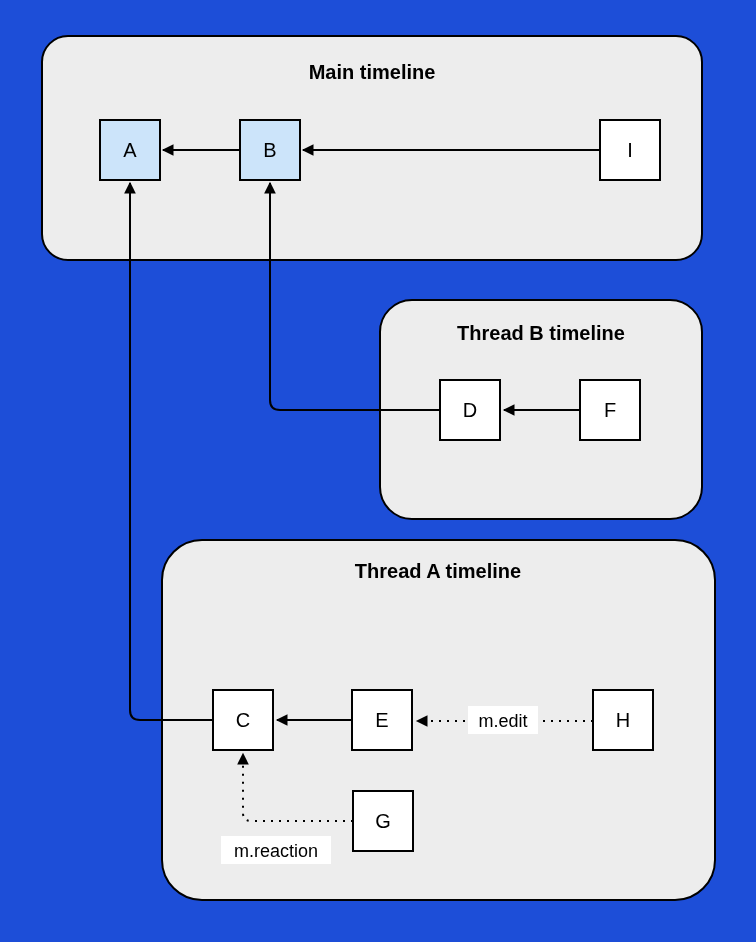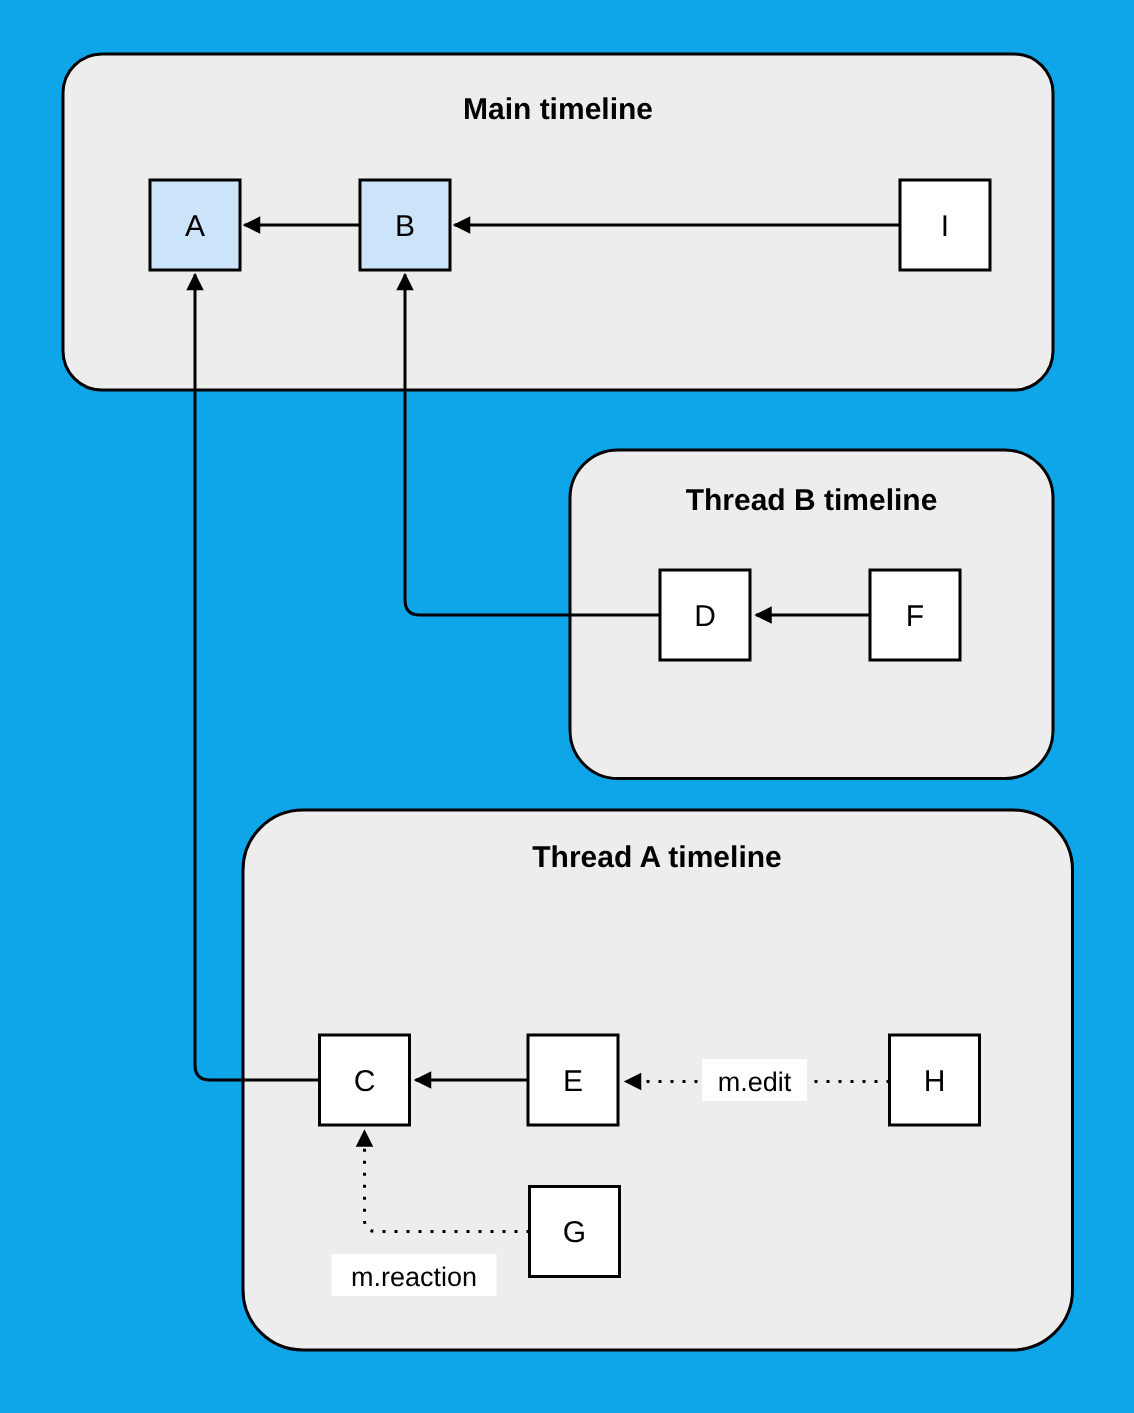--- a/index.html
+++ b/index.html
@@ -5,21 +5,21 @@
   html, body {
     margin: 0;
     padding: 0;
     background: #ffffff;
     font-family: "Liberation Sans", sans-serif;
   }
   .canvas-wrap {
     width: 756px;
     height: 942px;
     position: relative;
-    background: #0ea5e9;
+    background: #1d4ed8;
   }
   svg { display: block; }
 
   .container-box {
     stroke: #000000;
     stroke-width: 2;
   }
   .node-box {
     stroke: #000000;
     stroke-width: 2;

